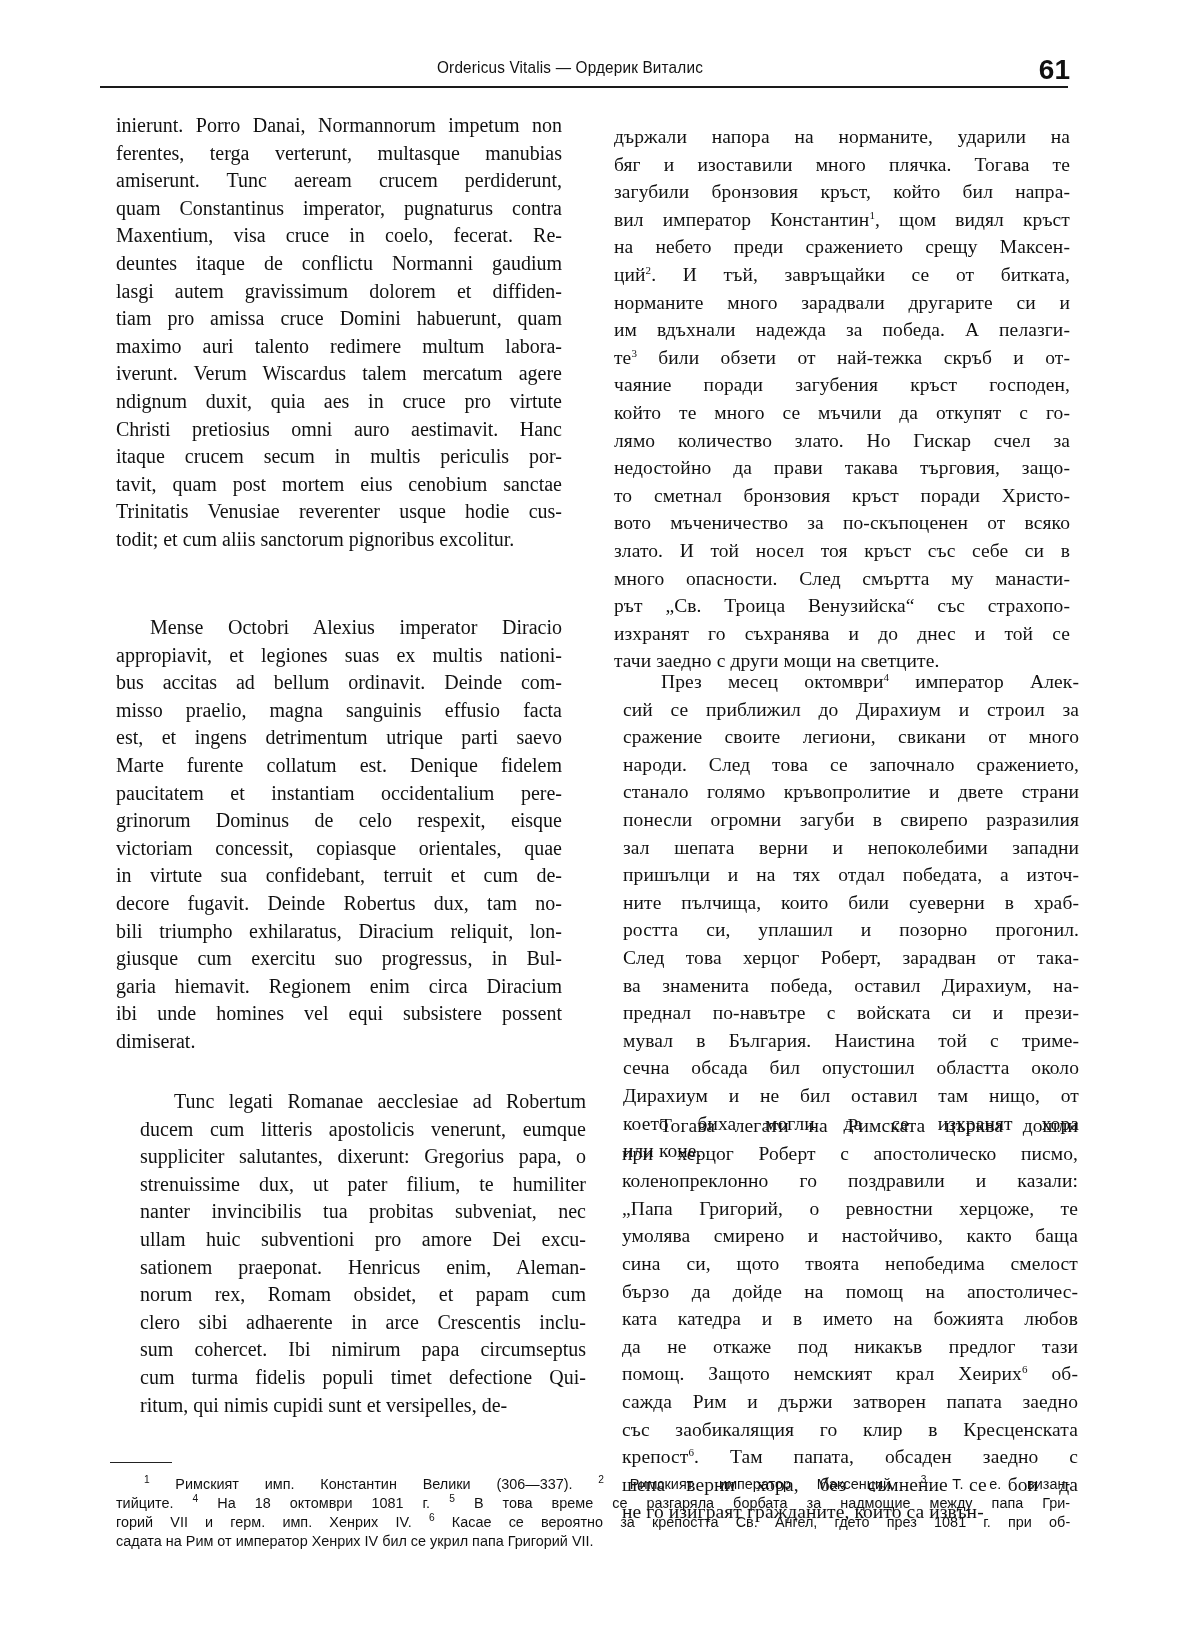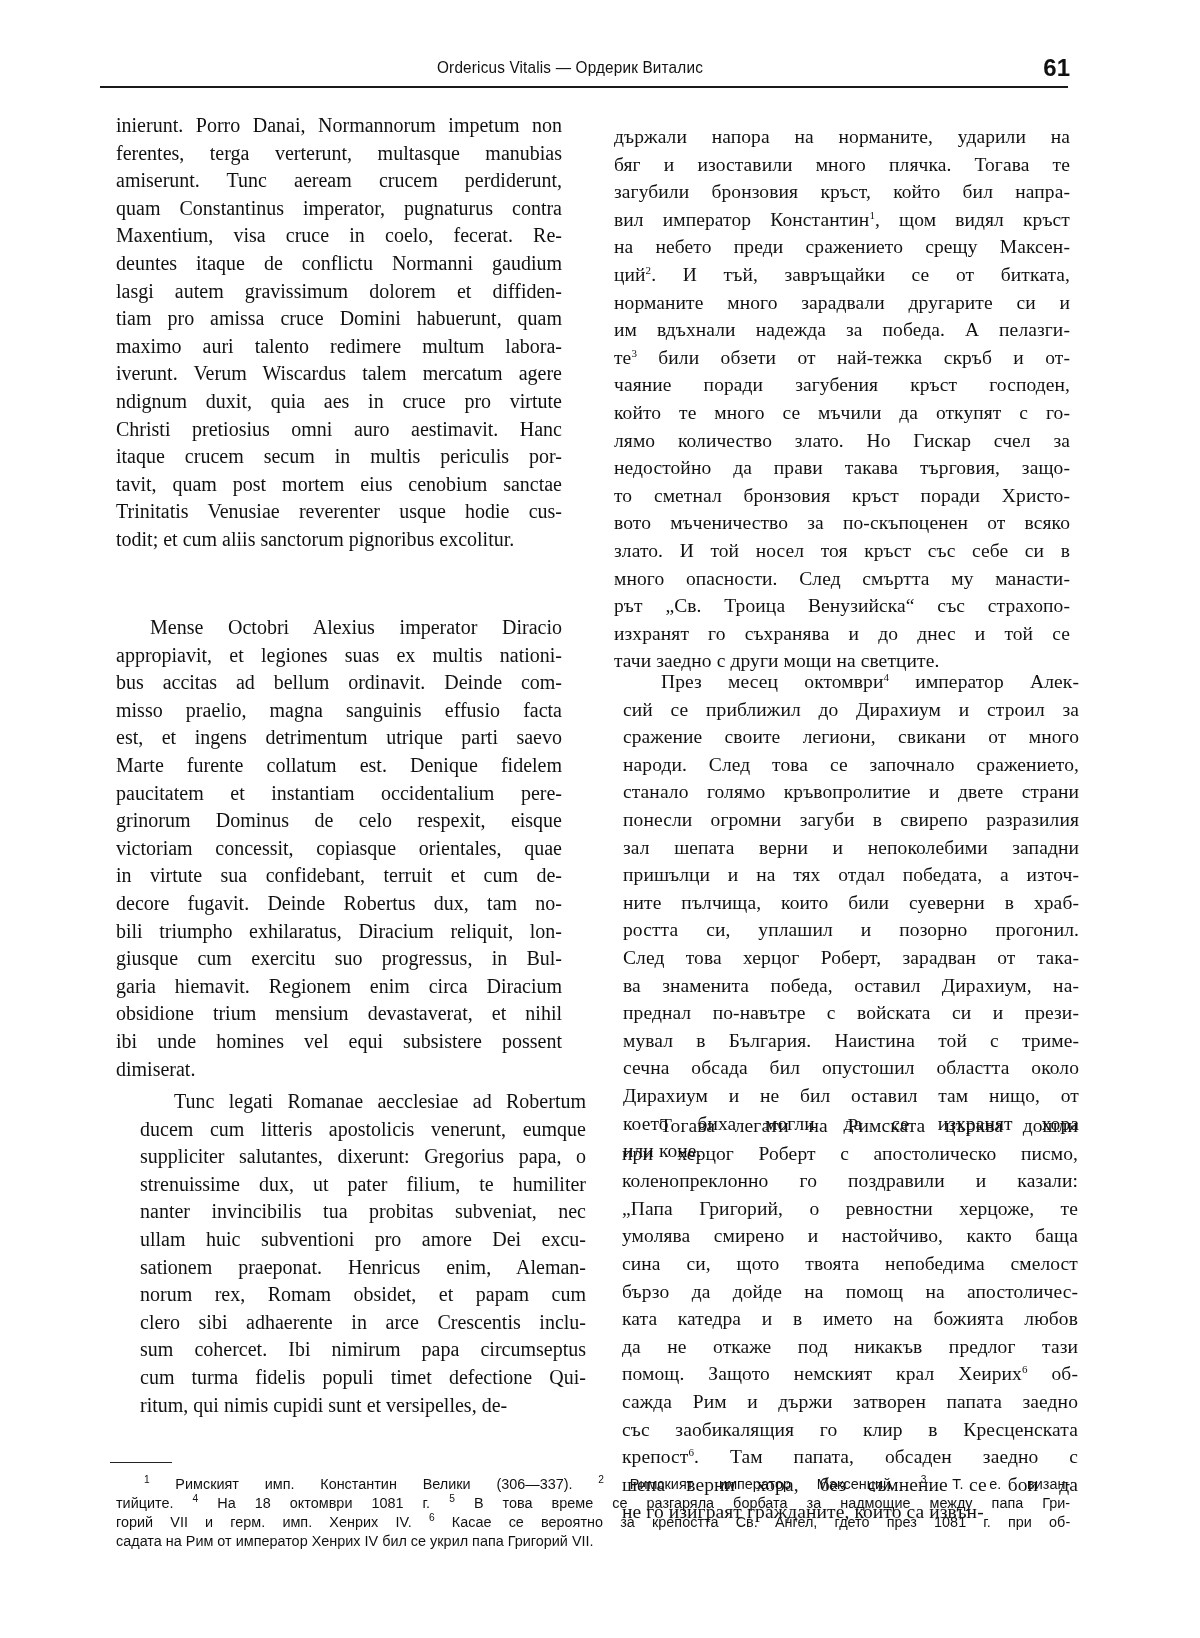--- a/index.html
+++ b/index.html
@@ -9,21 +9,21 @@
     color: #111111;
   }
   .header-title {
     position: absolute; left: 370px; top: 58px; width: 400px; text-align: center;
     font-family: "Liberation Sans", "DejaVu Sans", sans-serif;
     font-size: 17px; letter-spacing: 0.2px; transform: scaleX(0.9); transform-origin: center;
   }
   .page-number {
     position: absolute; left: 1010px; top: 54px; width: 60px; text-align: right;
     font-family: "Liberation Sans", "DejaVu Sans", sans-serif;
-    font-size: 24px; font-weight: 600;
+    font-size: 28px; font-weight: 600;
   }
   .header-rule {
     position: absolute; left: 100px; top: 86px; width: 968px; height: 2px; background: #1a1a1a;
   }
   .col { position: absolute; }
   .col-latin { left: 116px; width: 446px; }
   .col-bg { left: 614px; width: 456px; }
   .line {
     height: 27.6px; line-height: 27.6px; font-size: 20px;
     text-align: justify; text-align-last: justify; white-space: nowrap; overflow: visible;
@@ -81,21 +81,20 @@
         <div class="line">est, et ingens detrimentum utrique parti saevo</div>
         <div class="line">Marte furente collatum est. Denique fidelem</div>
         <div class="line">paucitatem et instantiam occidentalium pere-</div>
         <div class="line">grinorum Dominus de celo respexit, eisque</div>
         <div class="line">victoriam concessit, copiasque orientales, quae</div>
         <div class="line">in virtute sua confidebant, terruit et cum de-</div>
         <div class="line">decore fugavit. Deinde Robertus dux, tam no-</div>
         <div class="line">bili triumpho exhilaratus, Diracium reliquit, lon-</div>
         <div class="line">giusque cum exercitu suo progressus, in Bul-</div>
         <div class="line">garia hiemavit. Regionem enim circa Diracium</div>
-        <div class="line">obsidione trium mensium devastaverat, et nihil</div>
         <div class="line">ibi unde homines vel equi subsistere possent</div>
         <div class="line last">dimiserat.</div>
       </div>
       <div style="position: absolute; left: 0px; width: 100%; top: 1088px; margin-left: 24px;">
         <div class="line indent">Tunc legati Romanae aecclesiae ad Robertum</div>
         <div class="line">ducem cum litteris apostolicis venerunt, eumque</div>
         <div class="line">suppliciter salutantes, dixerunt: Gregorius papa, o</div>
         <div class="line">strenuissime dux, ut pater filium, te humiliter</div>
         <div class="line">nanter invincibilis tua probitas subveniat, nec</div>
         <div class="line">ullam huic subventioni pro amore Dei excu-</div>

